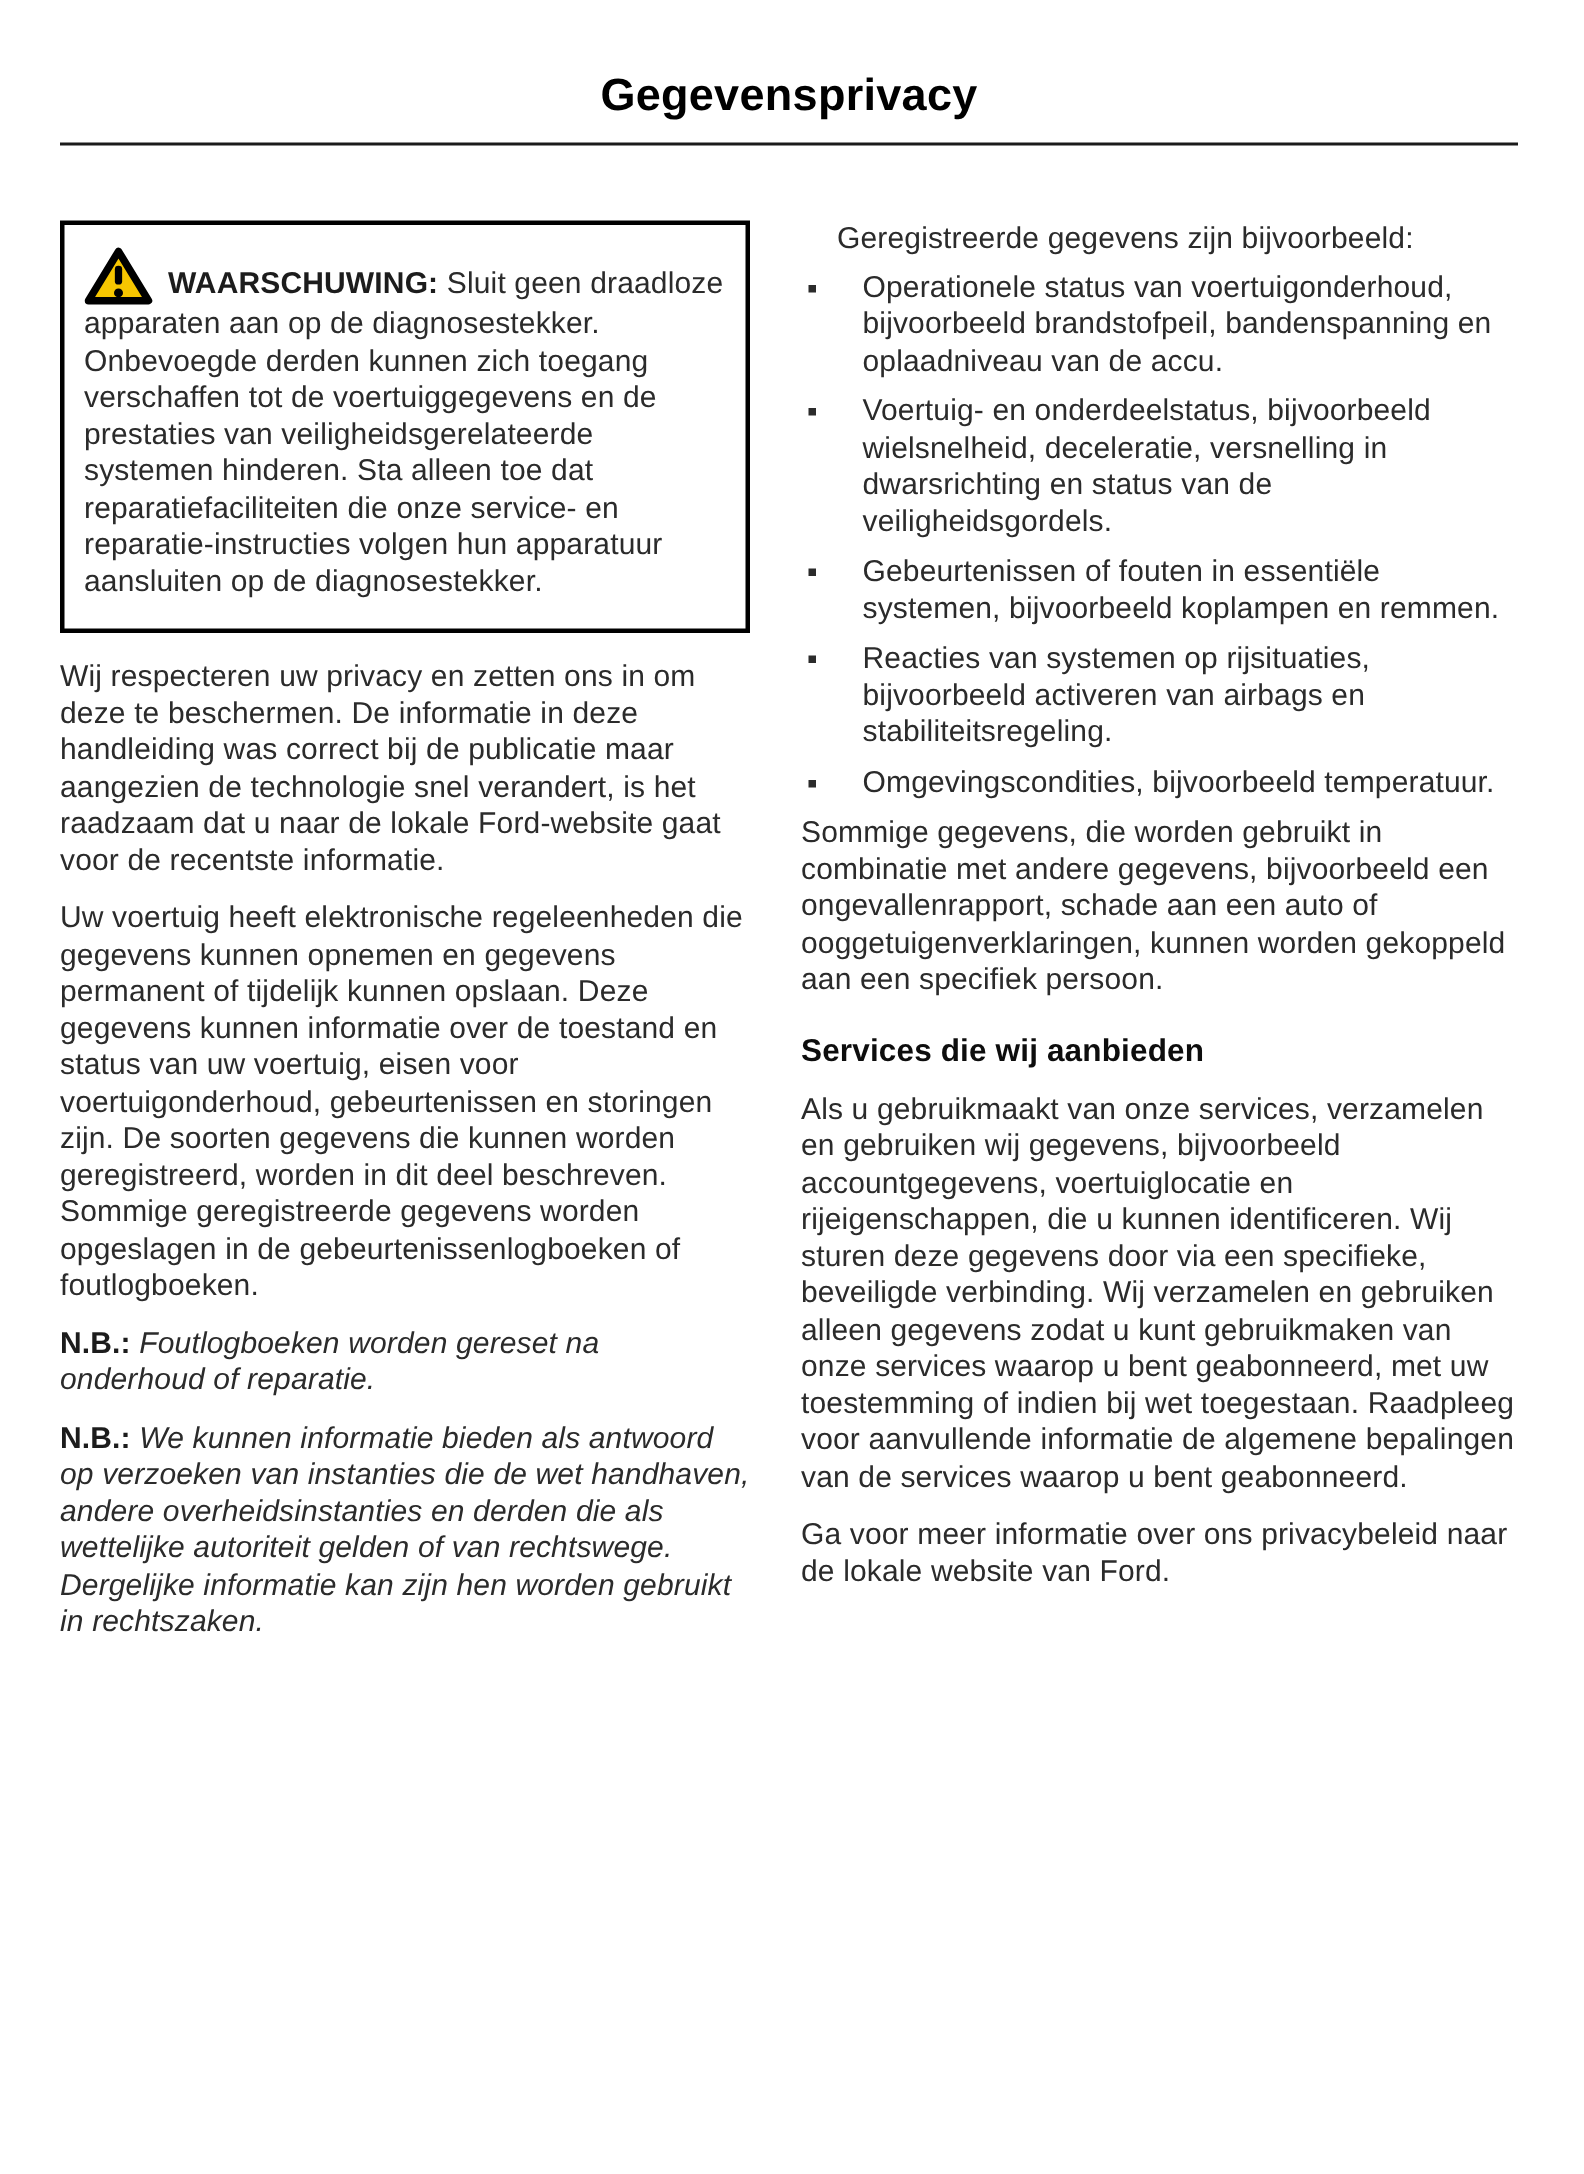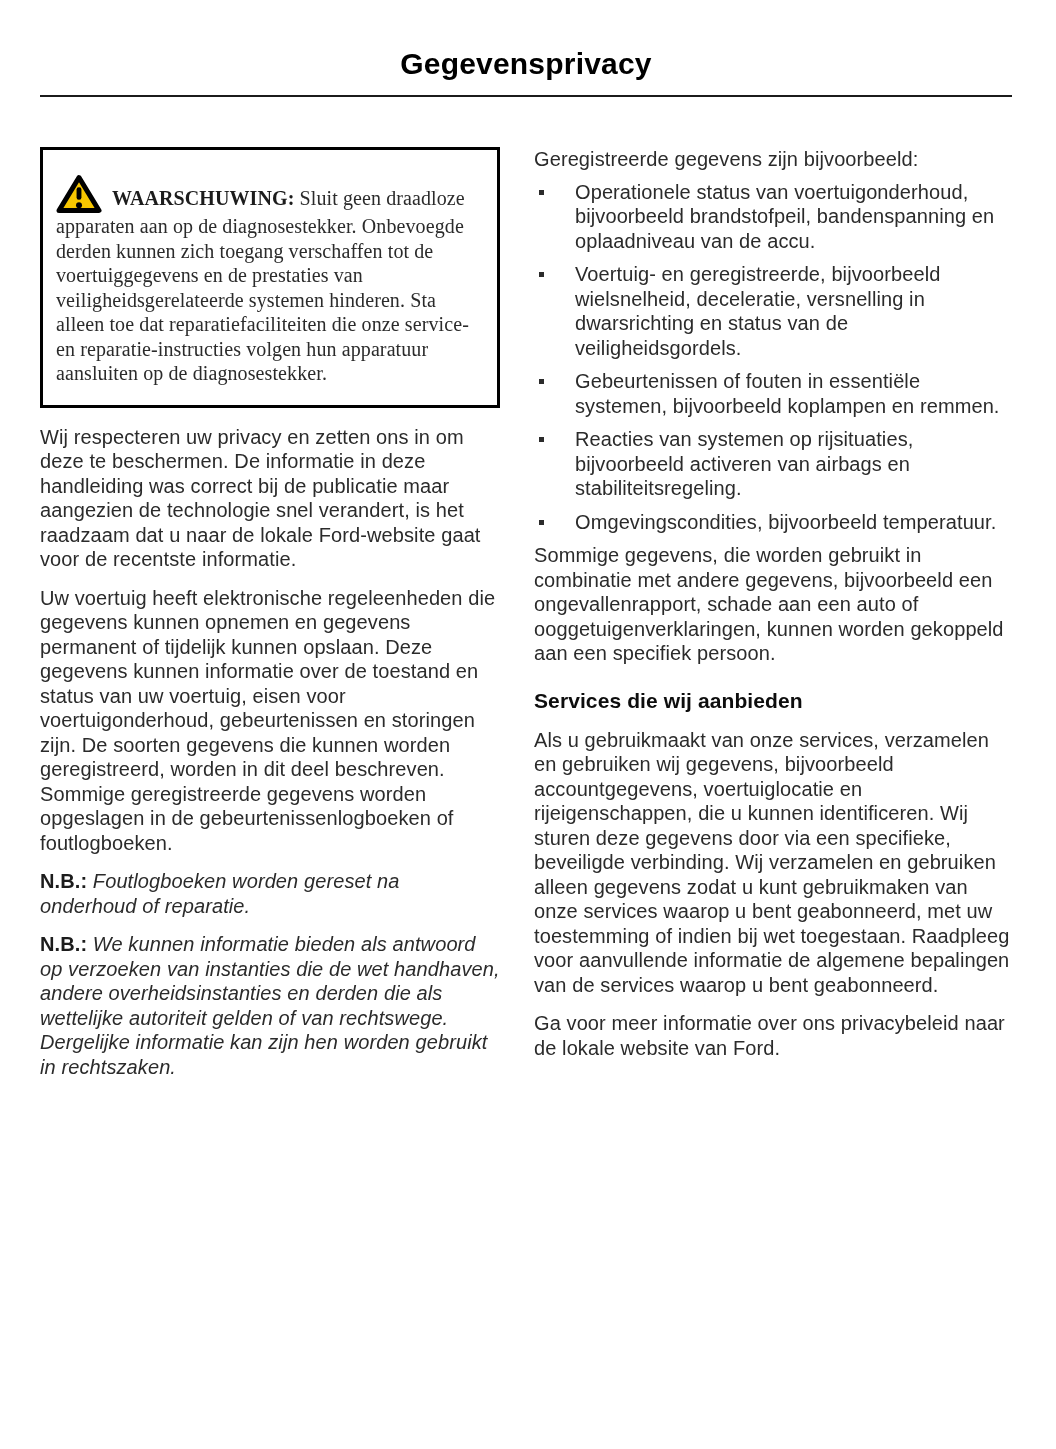--- a/index.html
+++ b/index.html
@@ -24,30 +24,29 @@
     text-align: center; letter-spacing: 0.2px;
   }
   .rule { margin-top: 13px; border-top: 2px solid #1b1b1b; }
   .columns { display: flex; gap: 34px; margin-top: 50px; }
   .col { font-size: 20px; line-height: 24.5px; letter-spacing: 0.1px; }
   .col-left { flex: 0 0 460px; width: 460px; }
   .col-right { flex: 1; min-width: 0; }
   p { margin: 0 0 14px; }
   .warning-box {
     border: 3px solid #000;
-    padding: 24px 13px 19px;
+    padding: 14px 13px 19px;
     margin-bottom: 17px;
-    font-family: Liberation Serif, serif;
   }
   .warn-icon { display: inline-block; vertical-align: -9px; margin-right: 10px; }
   .warn-icon svg { display: block; }
   .warn-label, .note-label { font-weight: bold; color: #1c1c1c; }
   .note { margin-bottom: 14px; }
   .note-text { font-style: italic; }
-  .intro { margin-bottom: 8px; }
+  .intro { margin-bottom: 8px; margin-left: 24px; }
   .bullets { list-style: none; margin: 0 0 6px; padding: 0; }
   .bullets li { position: relative; padding-left: 41px; margin-bottom: 9px; }
   .dot {
     position: absolute; left: 5px; top: 10px;
     width: 5px; height: 5px; background: #2b2b2b;
   }
   h2 {
     margin: 21px 0 13px;
     font-size: 21px; line-height: 28px;
     font-weight: bold; color: #0d0d0d;
@@ -98,21 +97,21 @@
     <section class="col col-right">
       <p class="intro">Geregistreerde gegevens zijn bijvoorbeeld:</p>
 
       <ul class="bullets">
         <li>
           <span class="dot"></span>
           <span>Operationele status van voertuigonderhoud, bijvoorbeeld brandstofpeil, bandenspanning en oplaadniveau van de accu.</span>
         </li>
         <li>
           <span class="dot"></span>
-          <span>Voertuig- en geregistreerde, bijvoorbeeld wielsnelheid, deceleratie, versnelling in dwarsrichting en status van de veiligheidsgordels.</span>
+          <span>Voertuig- en onderdeelstatus, bijvoorbeeld wielsnelheid, deceleratie, versnelling in dwarsrichting en status van de veiligheidsgordels.</span>
         </li>
         <li>
           <span class="dot"></span>
           <span>Gebeurtenissen of fouten in essentiële systemen, bijvoorbeeld koplampen en remmen.</span>
         </li>
         <li>
           <span class="dot"></span>
           <span>Reacties van systemen op rijsituaties, bijvoorbeeld activeren van airbags en stabiliteitsregeling.</span>
         </li>
         <li>

